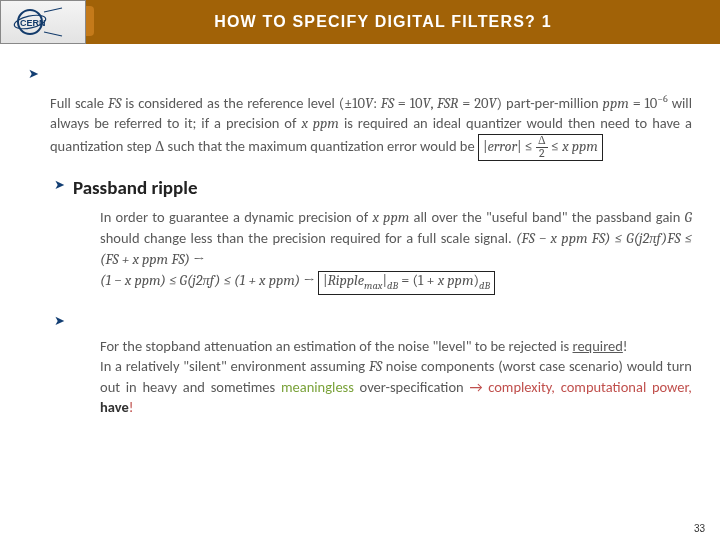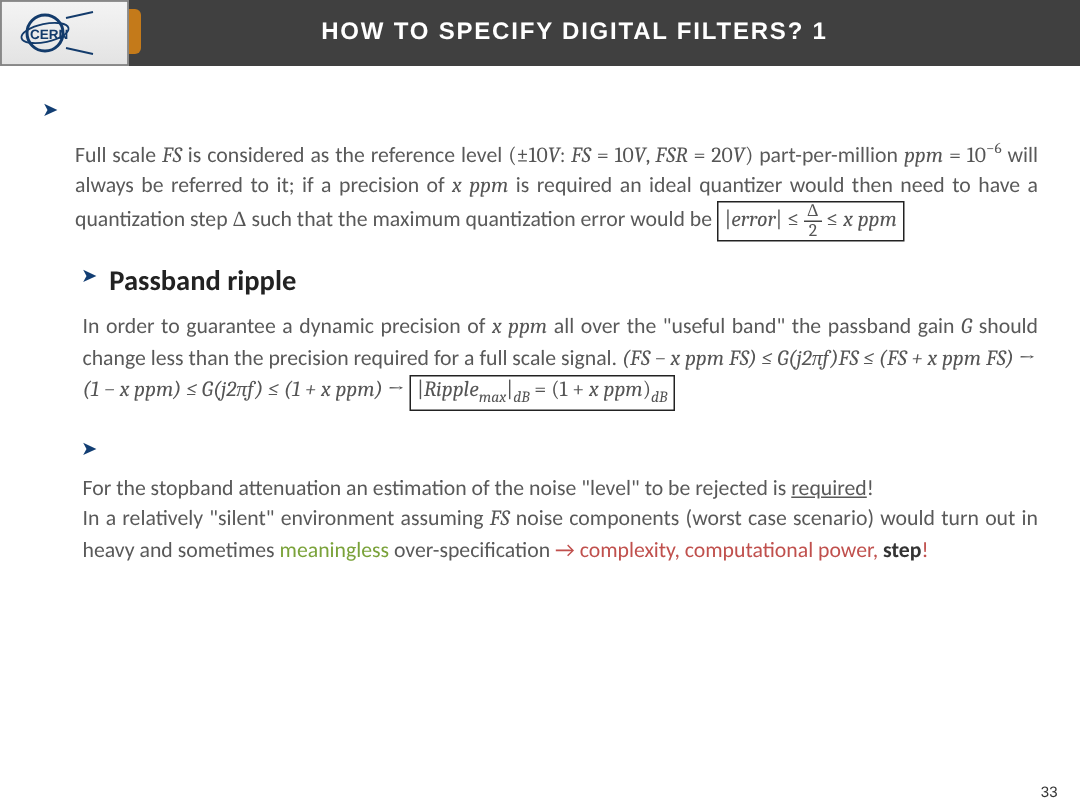--- a/index.html
+++ b/index.html
@@ -1,30 +1,30 @@
 <!DOCTYPE html>
 <html><head>
 <meta charset="utf-8">
 <style>
   * { box-sizing: border-box; margin: 0; padding: 0; }
   html, body { width: 720px; height: 540px; font-family: Calibri, "Segoe UI", Arial, sans-serif; background: #fff; color: #333; }
   .slide { position: relative; width: 720px; height: 540px; }
-  .header-bar { position: relative; height: 44px; background: #404040; display: flex; align-items: center; }
+  .header-bar { position: relative; height: 44px; background: #a16207; display: flex; align-items: center; }
   .logo-box { width: 86px; height: 44px; background: linear-gradient(#f4f4f4,#e3e3e3); border: 1px solid #888; display:flex; align-items:center; justify-content:center; margin-left: 0; }
   .logo-box svg { display:block; }
   .edge-tag { position:absolute; left:86px; top:6px; width:8px; height:30px; background:#c47a1a; border-radius:0 4px 4px 0; }
   .title { flex:1; text-align:center; color:#fff; font-size:16px; font-weight:700; letter-spacing:1.2px; font-family: Arial, sans-serif; padding-right: 40px; }
   .content { padding: 14px 28px 0 28px; font-size: 14.5px; line-height: 1.38; color:#595959; }
   .bullet-l1 { display:flex; margin: 6px 0 8px 0; }
   .bullet-l2 { display:flex; margin: 6px 0 6px 26px; }
   .chev { color:#123e73; font-size: 13px; margin-right: 8px; line-height: 1.5; flex-shrink:0; }
   .h1 { color:#222; font-weight:700; font-size:16px; }
   .h2 { color:#222; font-weight:700; font-size:19px; }
   .para-l1 { margin: 8px 0 14px 22px; text-align: justify; }
-  .para-l2 { margin: 4px 0 16px 27px; text-align: justify; }
+  .para-l2 { margin: 4px 0 16px 72px; text-align: justify; }
   .math { font-family: "Cambria Math", Cambria, "Times New Roman", serif; font-style: italic; color:#555; }
   .mathn { font-family: "Cambria Math", Cambria, "Times New Roman", serif; font-style: normal; color:#555; }
   .boxed { border:1px solid #222; padding: 0 4px; display:inline-block; line-height:1.3; }
   .red { color:#c0504d; }
   .green { color:#7aa23a; }
   .u { text-decoration: underline; }
   .b { font-weight:700; color:#333; }
   .frac { display:inline-flex; flex-direction:column; align-items:center; vertical-align:middle; line-height:1; font-size:0.82em; }
   .frac .num { border-bottom:1px solid #444; padding:0 2px; }
   .frac .den { padding:0 2px; }
@@ -67,20 +67,20 @@
   <div class="para-l2">
     <span>In order to guarantee a dynamic precision of </span><span class="math">x ppm</span><span> all over the "useful band" the passband gain </span><span class="math">G</span><span> should change less than the precision required for a full scale signal. </span><span class="math">(FS − x ppm FS) ≤ G(j2πf)FS ≤ (FS + x ppm FS)</span><span class="mathn"> →</span><br>
     <span class="math">(1 − x ppm) ≤ G(j2πf) ≤ (1 + x ppm)</span><span class="mathn"> → </span><span class="boxed mathn"><span>|</span><span class="math">Ripple</span><sub class="math" style="font-size:0.72em">max</sub><span>|</span><sub class="math" style="font-size:0.72em">dB</sub><span> = (1 + </span><span class="math">x ppm</span><span>)</span><sub class="math" style="font-size:0.72em">dB</sub></span>
   </div>
 
   <div class="bullet-l2">
     <span class="chev">➤</span>
   </div>
   <div class="para-l2">
     <span>For the stopband attenuation an estimation of the noise "level" to be rejected is </span><span class="u">required</span><span>!</span><br>
-    <span>In a relatively "silent" environment assuming </span><span class="math">FS</span><span> noise components (worst case scenario) would turn out in heavy and sometimes </span><span class="green">meaningless</span><span> over-specification </span><span class="red">→</span><span class="red"> complexity, computational power, </span><span class="red b">step</span><span class="red">!</span>
+    <span>In a relatively "silent" environment assuming </span><span class="math">FS</span><span> noise components (worst case scenario) would turn out in heavy and sometimes </span><span class="green">meaningless</span><span> over-specification </span><span class="red">→</span><span class="red"> complexity, computational power, </span><span class="red b">have</span><span class="red">!</span>
   </div>
 
 </div>
 
 <div class="pagenum">33</div>
 
 </div>
 
 </body></html>

